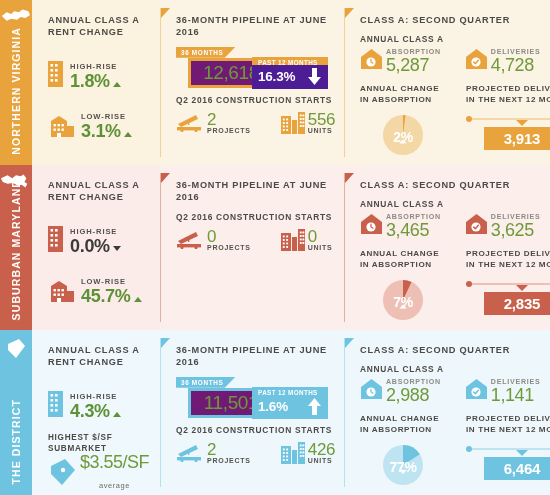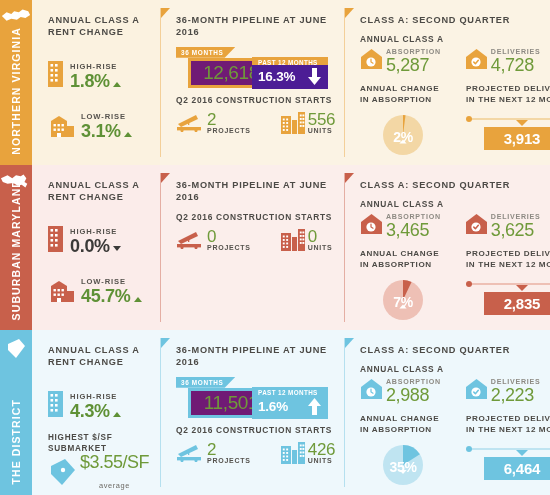--- a/index.html
+++ b/index.html
@@ -626,33 +626,33 @@
             </div>
           </div>
           <div class="stat">
             <div><svg width="23" height="22" viewBox="0 0 23 22">
                 <path fill="#6ec4e0" d="M11.5 1 L22 9 L22 21 L1 21 L1 9 Z"></path>
                 <circle cx="11" cy="14" r="4.6" fill="#fff"></circle>
                 <path d="M8.8 14.1 L10.4 15.7 L13.3 12.3" stroke="#6ec4e0" stroke-width="1.5" fill="none" stroke-linecap="round" stroke-linejoin="round"></path>
               </svg></div>
             <div class="stat-txt">
               <div class="stat-cap">DELIVERIES</div>
-              <div class="stat-num">2,223</div>
+              <div class="stat-num">1,141</div>
             </div>
           </div>
         </div>
         <div class="lower-row">
           <div class="lower-col">
             <div class="lower-title">ANNUAL CHANGE IN ABSORPTION</div>
             <div class="pie-wrap">
               <div style="position: relative;"><svg width="44" height="44" viewBox="0 0 44 44">
                   <circle cx="22" cy="22" r="20" fill="#bfe4f1"></circle>
                   <path fill="#6ec4e0" d="M22 22 L22 2 A20 20 0 0 1 38.89 11.28 Z"></path>
                   <path fill="#fff" d="M22 31 L18.4 27 L25.6 27 Z"></path>
-                </svg><div style="position: absolute; inset: 0px; display: flex; align-items: center; justify-content: center; color: rgb(255, 255, 255); font-size: 14px; font-weight: bold; letter-spacing: -0.3px;">35%</div></div>
+                </svg><div style="position: absolute; inset: 0px; display: flex; align-items: center; justify-content: center; color: rgb(255, 255, 255); font-size: 14px; font-weight: bold; letter-spacing: -0.3px;">77%</div></div>
             </div>
           </div>
           <div class="lower-col">
             <div class="lower-title">PROJECTED DELIVERIES IN THE NEXT 12 MONTHS</div>
             <div class="bar-wrap">
               <div class="bar-line">
                 <div class="bar-track" style="background: rgb(191, 228, 241);"></div>
                 <div class="bar-dot" style="left: 0px; background: rgb(110, 196, 224);"></div>
                 <div class="bar-notch" style="border-bottom: 0px solid rgb(110, 196, 224); border-top: 6px solid rgb(110, 196, 224);"></div>
               </div>

